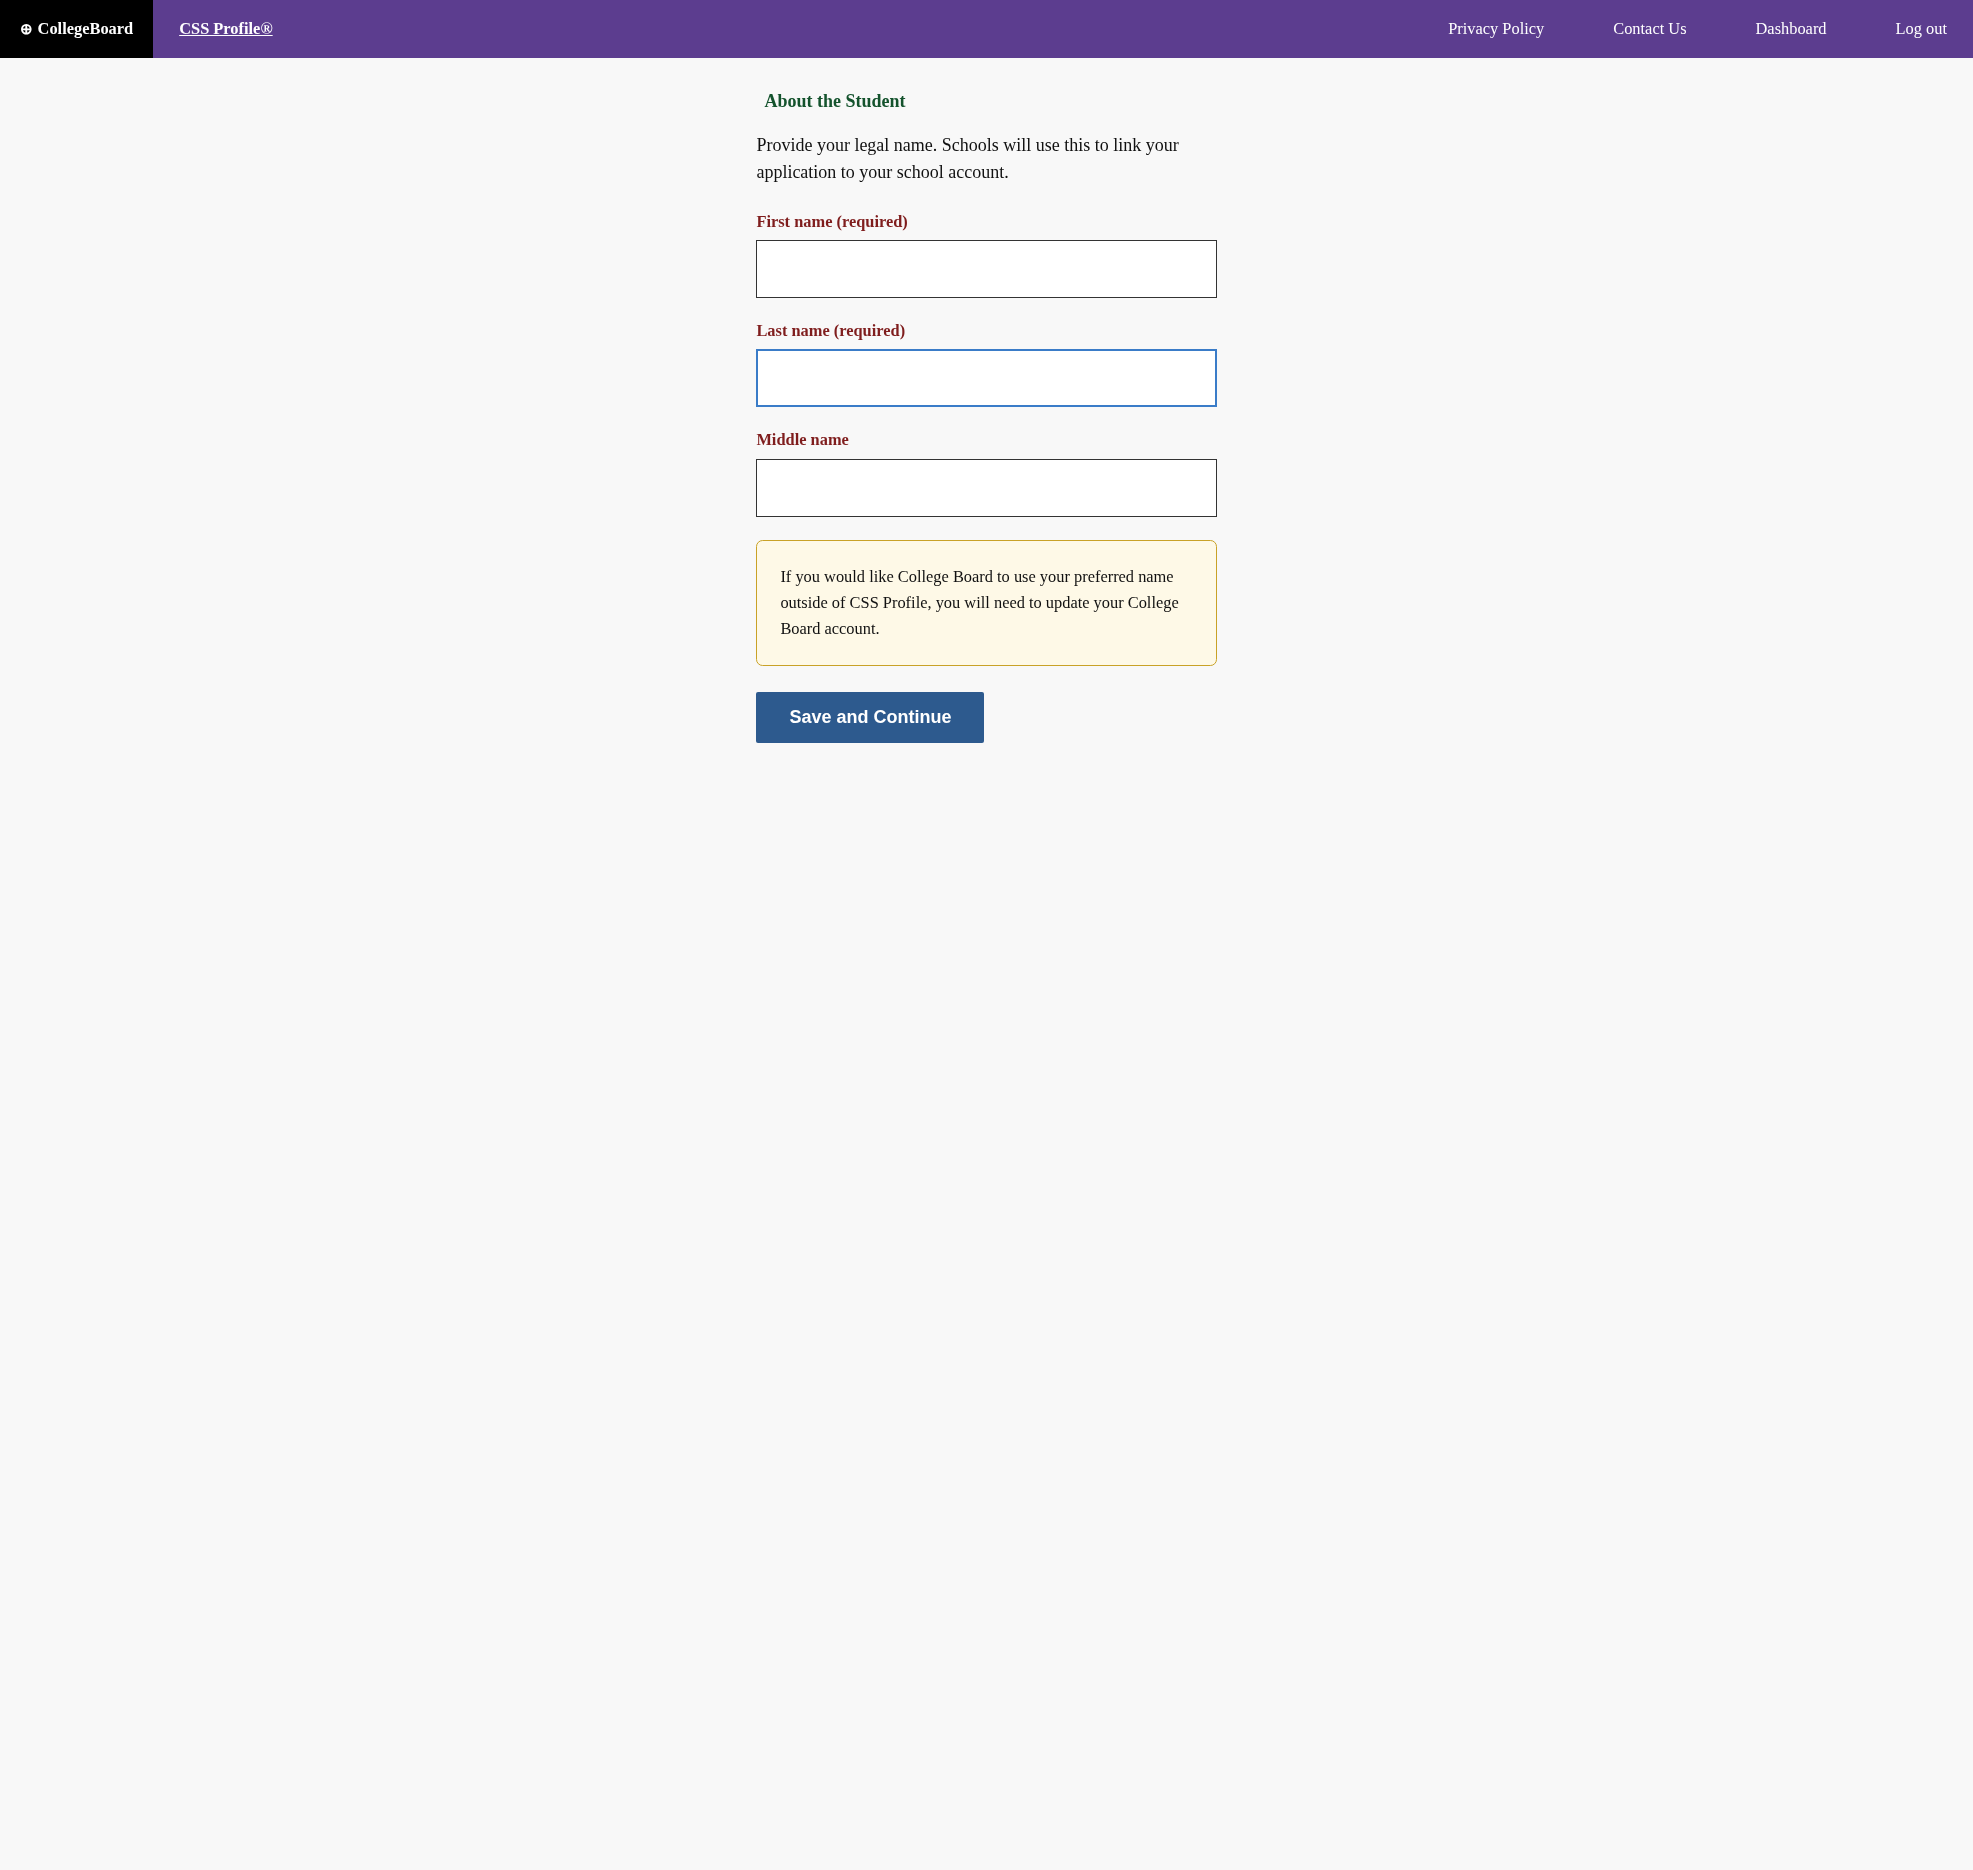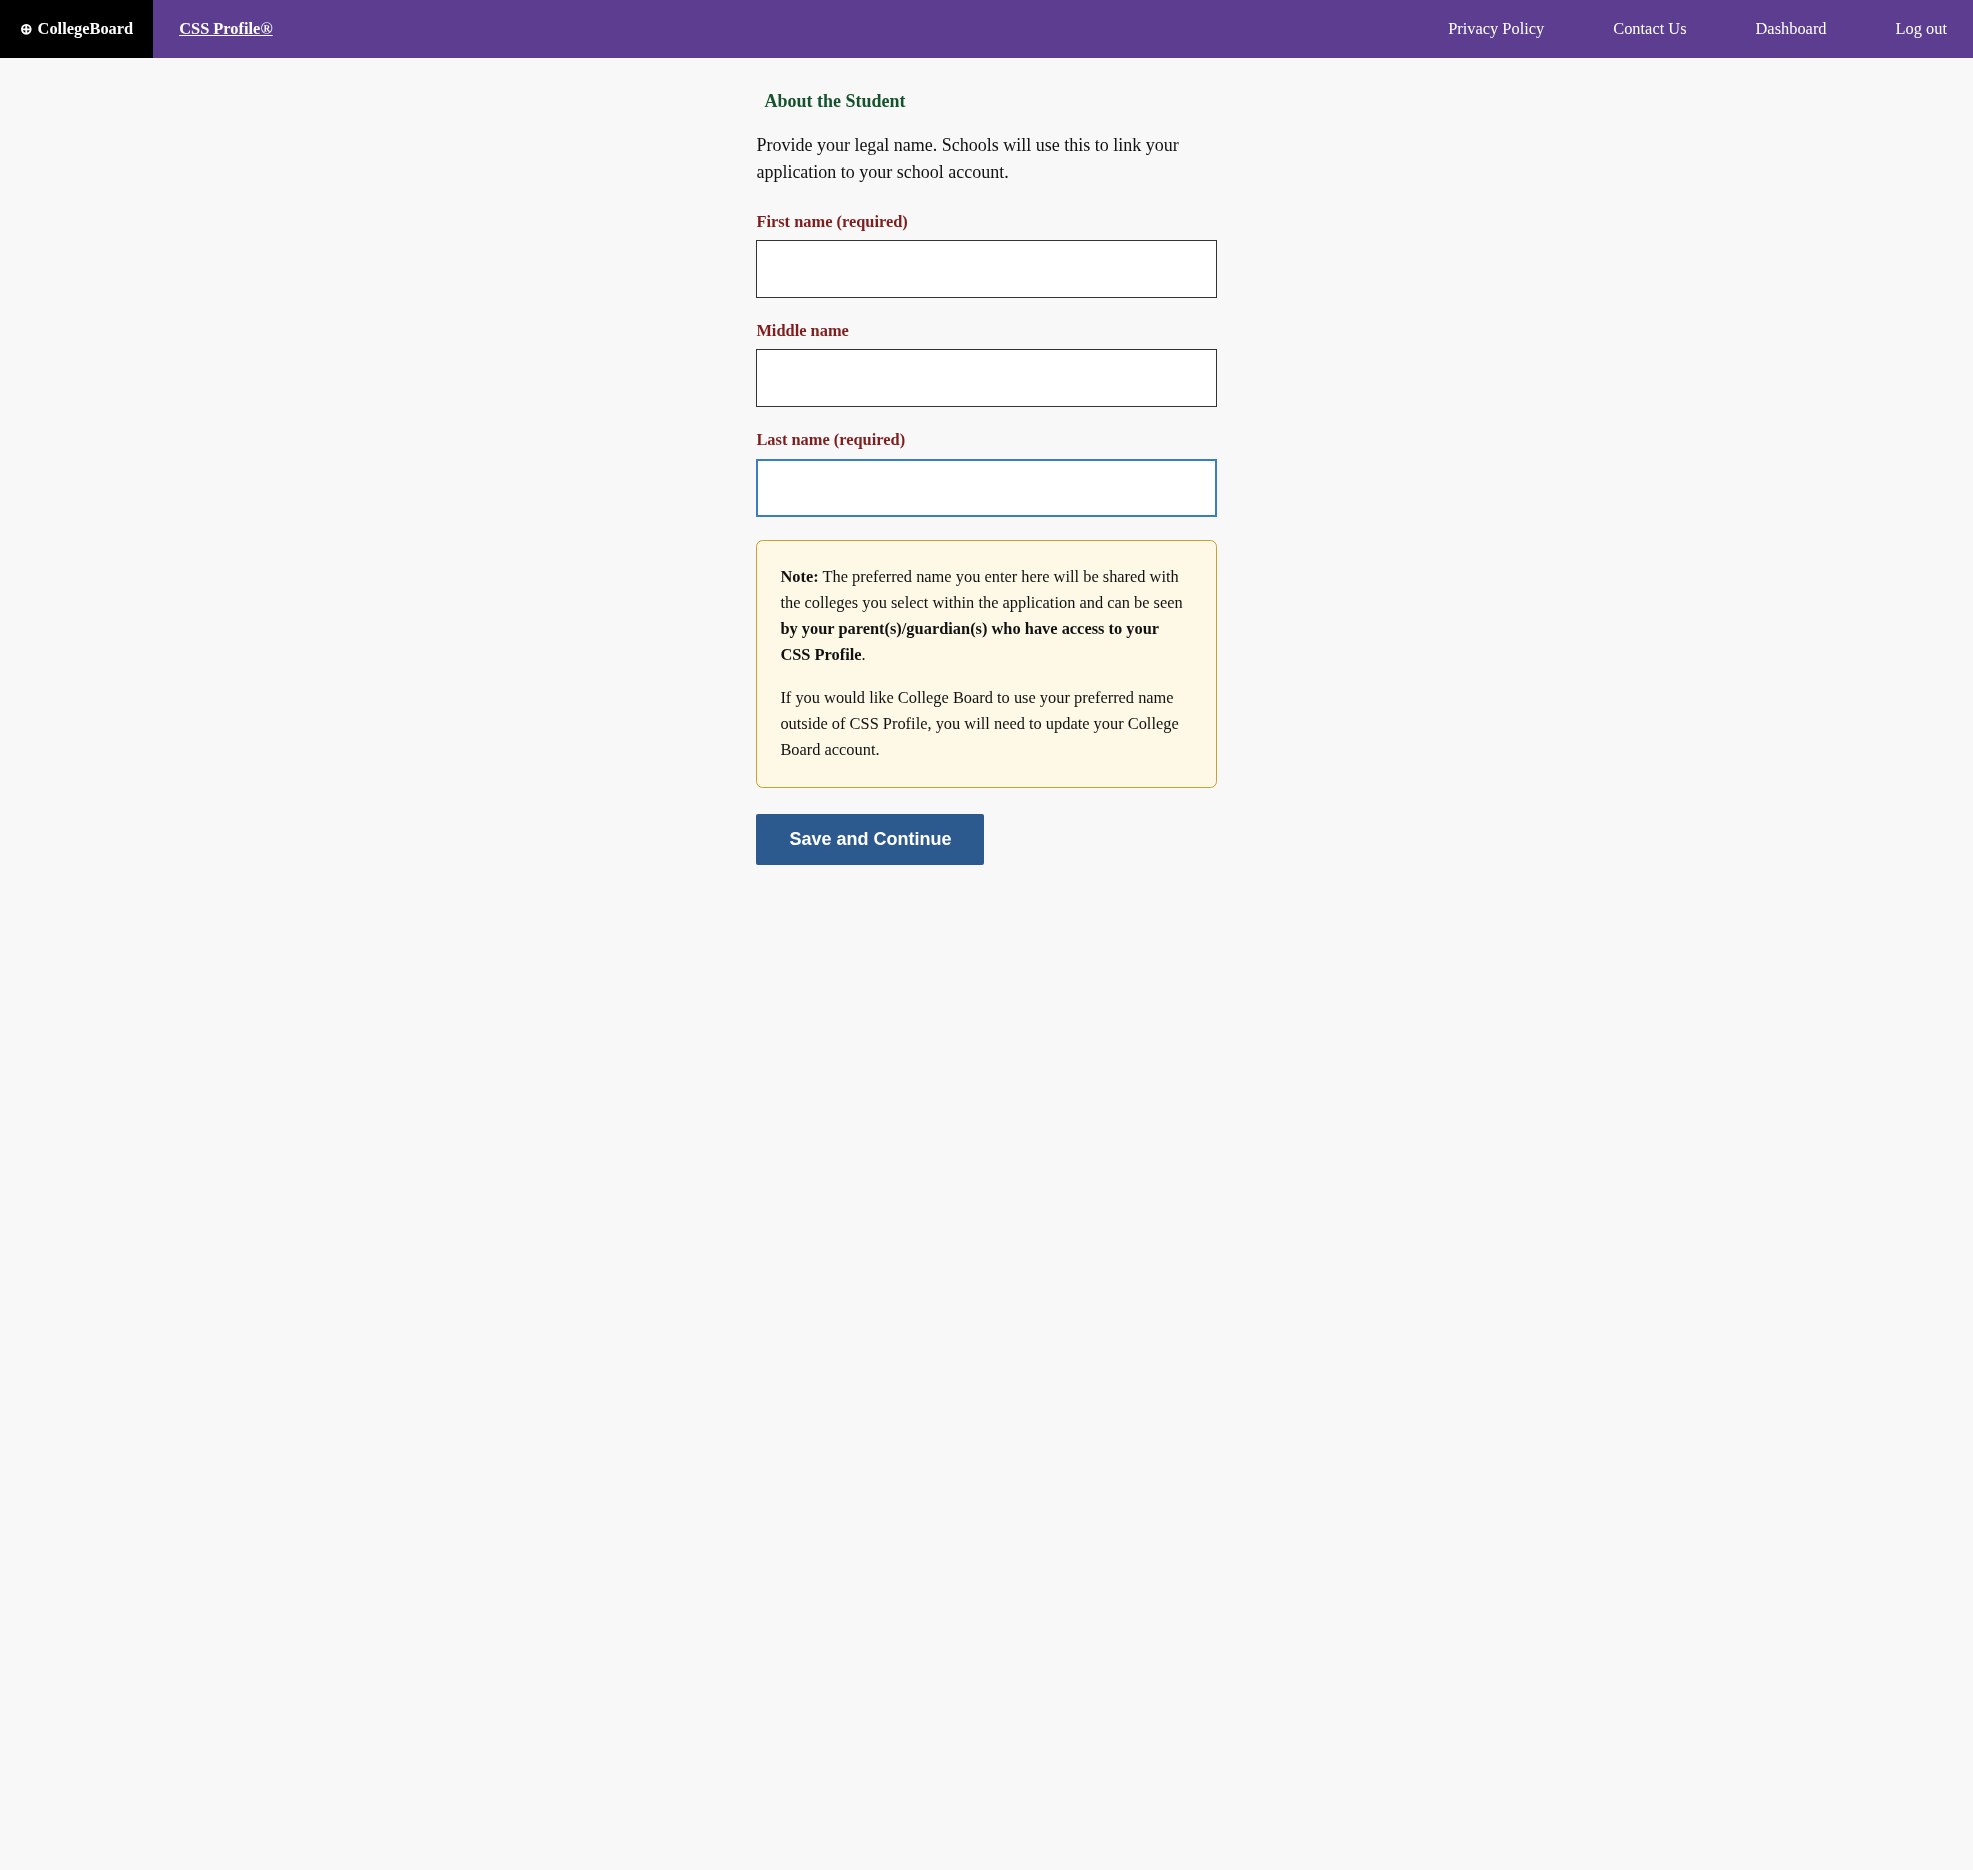--- a/index.html
+++ b/index.html
@@ -184,37 +184,34 @@
   <p class="section-description">Provide your legal name. Schools will use this to link your application to your school account.</p>
 
   
   <div class="form-field">
     <label class="field-label">First name (required)</label>
     <input type="text" class="form-input" value="" style="">
   </div>
 
   
   <div class="form-field">
+    <label class="field-label">Last name (required)</label>
+    <input type="text" class="form-input active-focus" value="" style="">
+  </div>
+
+  
+  <div class="form-field">
     <label class="field-label">Middle name</label>
     <input type="text" class="form-input" value="" style="">
   </div>
 
   
-  <div class="form-field">
-    <label class="field-label">Last name (required)</label>
-    <input type="text" class="form-input active-focus" value="" style="">
-  </div>
-
-  
 
   
   <div class="note-box">
-    <p>
-      <span class="note-bold">Note:</span><span> The preferred name you enter here will be shared with the colleges you select within the application and can be seen </span><span class="note-bold">by your parent(s)/guardian(s) who have access to your CSS Profile</span><span>.</span>
-    </p>
     <p>If you would like College Board to use your preferred name outside of CSS Profile, you will need to update your College Board account.</p>
   </div>
 
   
   <button class="save-button">Save and Continue</button>
 
 </main>
 
 
 </body></html>

